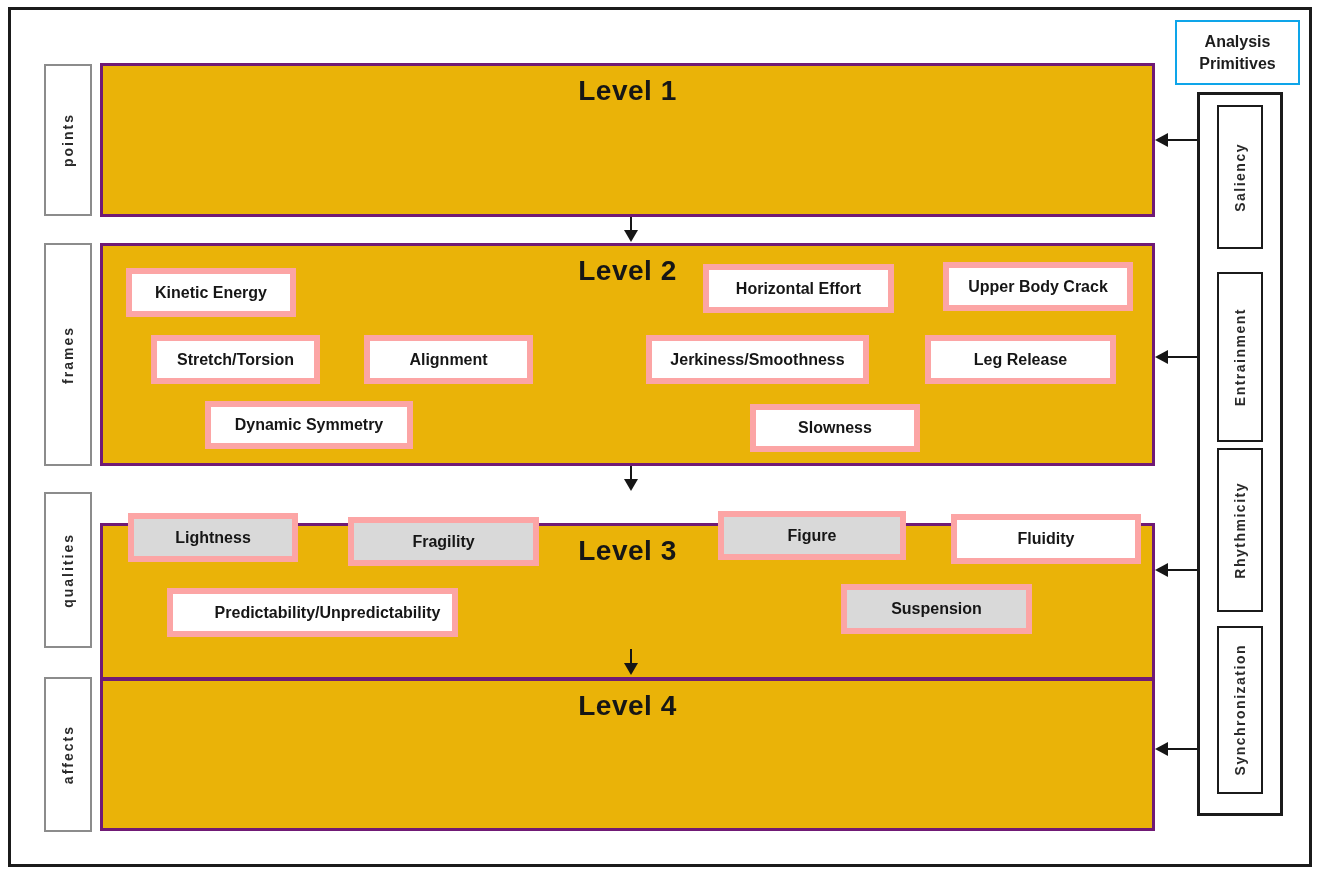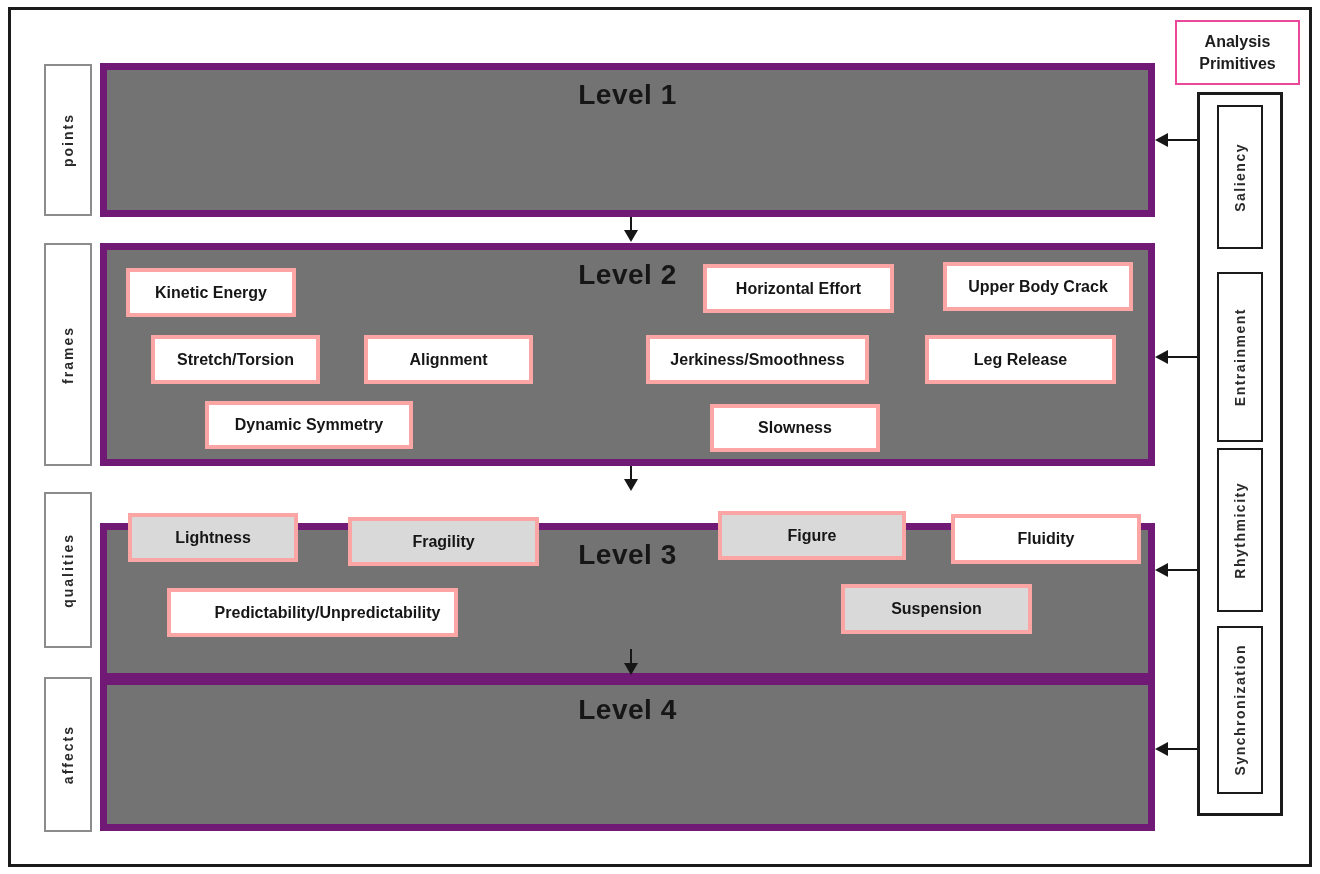--- a/index.html
+++ b/index.html
@@ -18,22 +18,22 @@
   }
   .abs { position: absolute; box-sizing: border-box; }
 
   .outer-frame {
     border: 3px solid #1b1b1b;
     background: #ffffff;
   }
 
   
   .level-box {
-    border: 7px solid #701a75;
-    background: #737373;
+    border: 3px solid #701a75;
+    background: #eab308;
   }
   .level-title {
     margin-top: 9px;
     text-align: center;
     font-size: 28px;
     font-weight: bold;
     letter-spacing: 0.5px;
     color: #161616;
   }
 
@@ -50,36 +50,36 @@
     transform: rotate(180deg);
     font-size: 14px;
     font-weight: bold;
     letter-spacing: 2px;
     color: #2a2a2a;
     white-space: nowrap;
   }
 
   
   .item-box {
-    border: 4px solid #fca5a5;
+    border: 6px solid #fca5a5;
     background: #ffffff;
     display: flex;
     align-items: center;
     justify-content: center;
     text-align: center;
     font-size: 16px;
     font-weight: bold;
     color: #161616;
     padding: 2px;
   }
   .item-box.shaded { background: #d9d9d9; }
 
   
   .ap-header {
-    border: 2px solid #ec4899;
+    border: 2px solid #0ea5e9;
     background: #ffffff;
     display: flex;
     align-items: center;
     justify-content: center;
     text-align: center;
     font-size: 16px;
     font-weight: bold;
     color: #1d1d1d;
     padding: 4px 10px;
     line-height: 1.35;
@@ -141,21 +141,21 @@
     <div class="level-title">Level 2</div>
   </div>
   <div class="abs item-box" style="left:126px; top:268px; width:170px; height:49px;">Kinetic Energy</div>
   <div class="abs item-box" style="left:703px; top:264px; width:191px; height:49px;">Horizontal Effort</div>
   <div class="abs item-box" style="left:943px; top:262px; width:190px; height:49px;">Upper Body Crack</div>
   <div class="abs item-box" style="left:151px; top:335px; width:169px; height:49px;">Stretch/Torsion</div>
   <div class="abs item-box" style="left:364px; top:335px; width:169px; height:49px;">Alignment</div>
   <div class="abs item-box" style="left:646px; top:335px; width:223px; height:49px;">Jerkiness/Smoothness</div>
   <div class="abs item-box" style="left:925px; top:335px; width:191px; height:49px;">Leg Release</div>
   <div class="abs item-box" style="left:205px; top:401px; width:208px; height:48px;">Dynamic Symmetry</div>
-  <div class="abs item-box" style="left:710px; top:404px; width:170px; height:48px;">Slowness</div>
+  <div class="abs item-box" style="left:750px; top:404px; width:170px; height:48px;">Slowness</div>
 
   <div class="abs level-box" style="left:100px; top:492px; width:1055px; height:157px;margin-top:31px;">
     <div class="level-title">Level 3</div>
   </div>
   <div class="abs item-box shaded" style="left:128px; top:513px; width:170px; height:49px;">Lightness</div>
   <div class="abs item-box shaded" style="left:348px; top:517px; width:191px; height:49px;">Fragility</div>
   <div class="abs item-box shaded" style="left:718px; top:511px; width:188px; height:49px;">Figure</div>
   <div class="abs item-box" style="left:951px; top:514px; width:190px; height:50px;">Fluidity</div>
   <div class="abs item-box" style="left:167px; top:588px; width:291px; height:49px;padding-left:32px;">Predictability/Unpredictability</div>
   <div class="abs item-box shaded" style="left:841px; top:584px; width:191px; height:50px;">Suspension</div>

